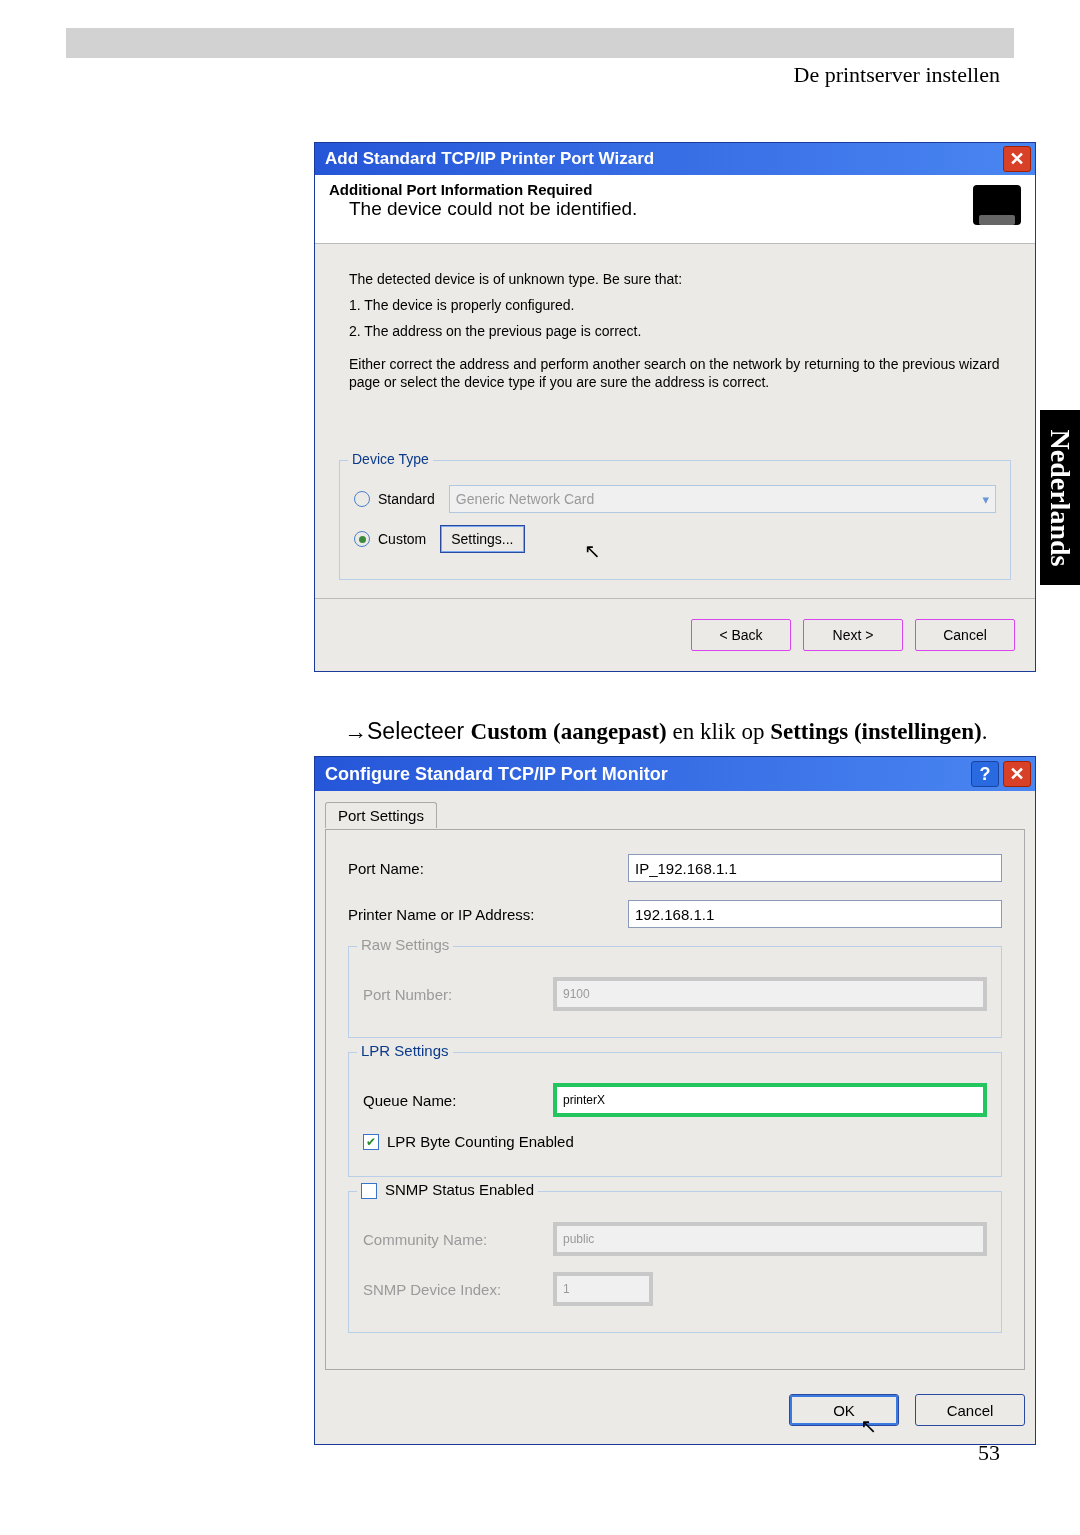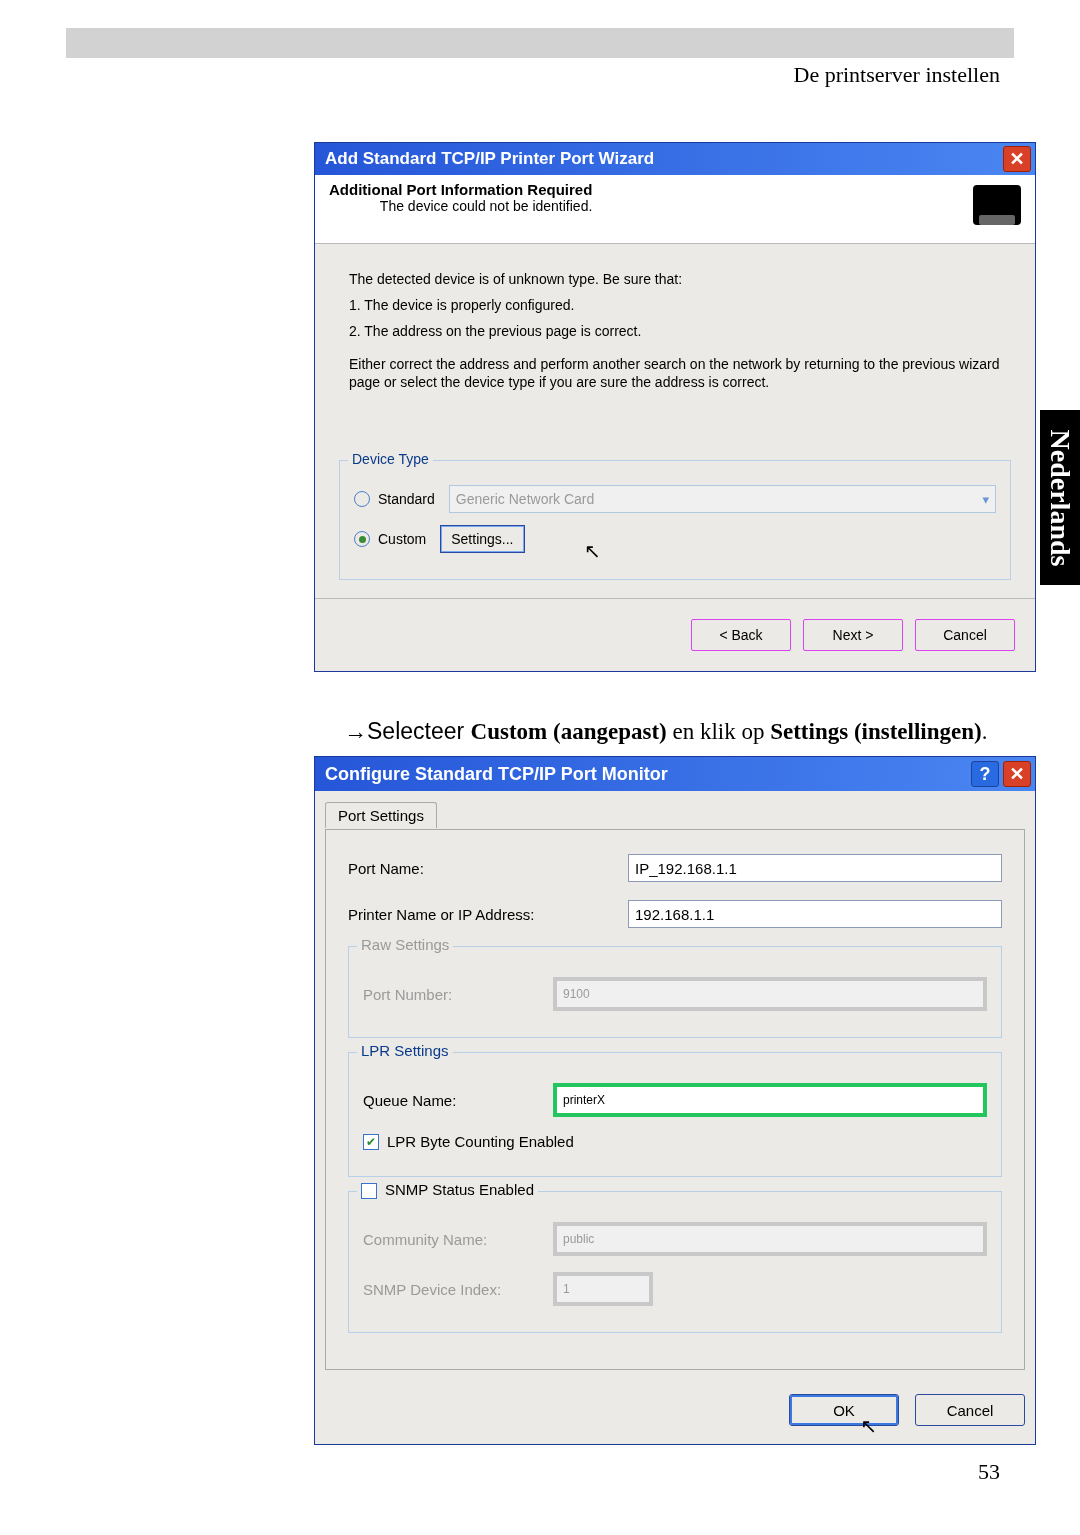--- a/index.html
+++ b/index.html
@@ -1,29 +1,29 @@
 <!DOCTYPE html>
 <html><head>
 <meta charset="utf-8">
 <style>
   html, body { margin:0; padding:0; background:#fff; font-family:"Tahoma","Segoe UI",Arial,sans-serif; }
   .page { width:1080px; height:1535px; position:relative; background:#fff; }
   .top-grey { position:absolute; left:66px; top:28px; right:66px; height:30px; background:#d2d2d2; }
   .header-text { position:absolute; right:80px; top:62px; font-family:"Times New Roman",serif; font-size:22px; color:#000; }
   .side-tab { position:absolute; right:0; top:410px; width:40px; height:175px; background:#000; color:#fff; font-family:"Times New Roman",serif; font-weight:bold; font-size:28px; display:flex; align-items:center; justify-content:center; }
   .side-tab span { transform:rotate(90deg); white-space:nowrap; }
-  .page-number { position:absolute; right:80px; bottom:50px; font-family:"Times New Roman",serif; font-size:22px; }
+  .page-number { position:absolute; right:80px; bottom:69px; font-family:"Times New Roman",serif; font-size:22px; }
 
   
   .wiz { position:absolute; left:314px; top:142px; width:720px; border:1px solid #1a3a9a; background:#eceae6; font-size:15px; color:#000; }
   .wiz .titlebar { height:32px; background:linear-gradient(to right,#2556d8,#4a86f2); color:#fff; font-weight:bold; font-size:17px; display:flex; align-items:center; justify-content:space-between; padding:0 4px 0 10px; }
   .wiz .close-btn { width:26px; height:24px; background:#d94028; border:1px solid #a02000; color:#fff; font-weight:bold; font-size:18px; display:flex; align-items:center; justify-content:center; border-radius:3px; }
   .wiz .panel-top { background:#fff; padding:6px 14px 18px; display:flex; justify-content:space-between; align-items:flex-start; }
   .wiz .panel-top .h1 { font-weight:bold; font-size:15px; }
-  .wiz .panel-top .h2 { font-size:14px; margin-left:4px;text-align:right; }
+  .wiz .panel-top .h2 { font-size:19px; margin-left:20px; }
   .wiz .prn-icon { width:48px; height:40px; background:#000; border-radius:4px; position:relative; margin-top:4px; }
   .wiz .prn-icon::after { content:""; position:absolute; left:6px; top:30px; width:36px; height:10px; background:#666; border-radius:2px; }
   .wiz .panel-mid { padding:26px 34px 20px; border-top:1px solid #bbb; font-size:14px; line-height:1.3; min-height:150px; }
   .wiz .panel-mid p { margin:0 0 8px 0; }
   .wiz .fieldset { margin:20px 24px 18px; border:1px solid #b9cfe8; padding:20px 14px 14px; position:relative; }
   .wiz .fieldset .legend { position:absolute; top:-10px; left:8px; background:#eceae6; padding:0 4px; color:#0a3a8a; font-size:14px; }
   .wiz .radio-row { display:flex; align-items:center; margin:4px 0 12px; font-size:14px; }
   .wiz .radio { width:14px; height:14px; border:1px solid #4a80c8; border-radius:50%; margin-right:8px; display:flex; align-items:center; justify-content:center; }
   .wiz .radio.sel::after { content:""; width:7px; height:7px; background:#3a8a3a; border-radius:50%; }
   .wiz .combo { margin-left:14px; flex:1; border:1px solid #b0c8e0; background:#f0f0f0; color:#9a9a9a; height:26px; display:flex; align-items:center; justify-content:space-between; padding:0 6px; font-size:14px; }

